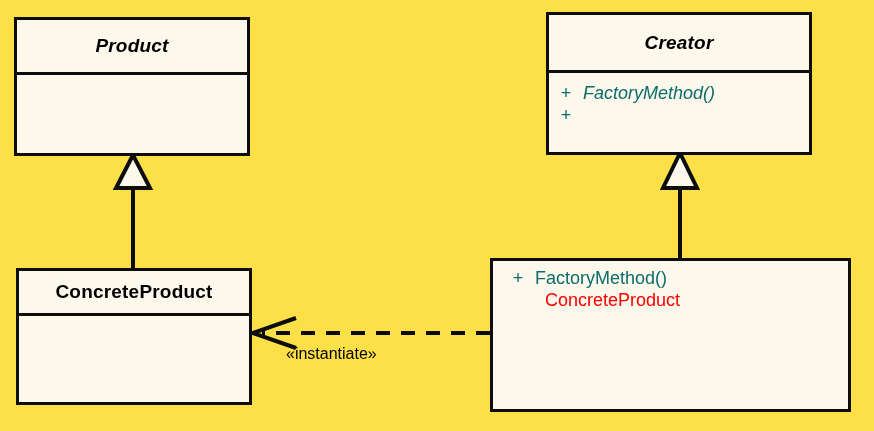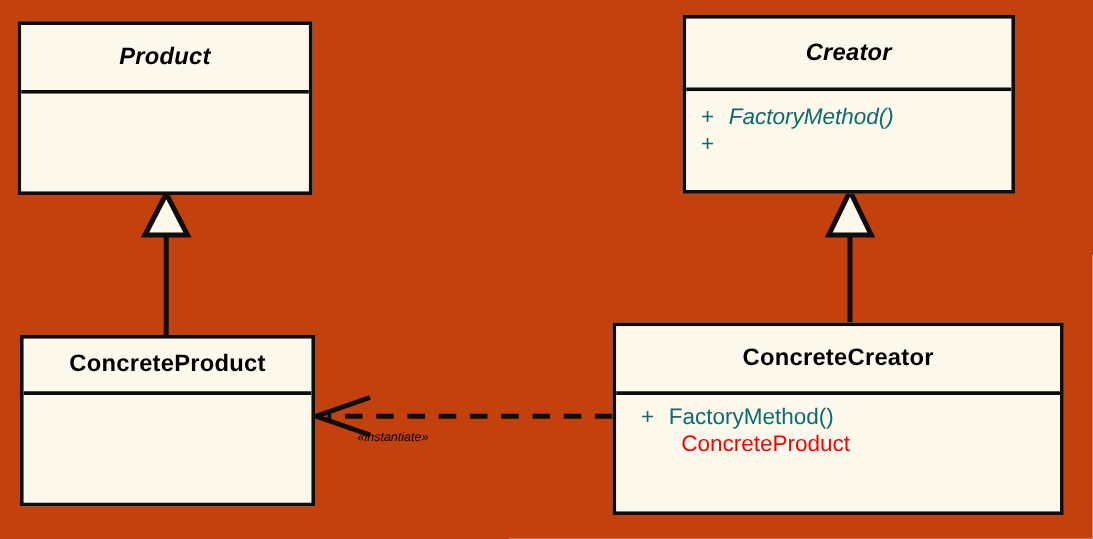--- a/index.html
+++ b/index.html
@@ -10,21 +10,21 @@
   body {
     width: 874px;
     height: 431px;
     font-family: "Liberation Sans", sans-serif;
     overflow: hidden;
   }
   #canvas {
     position: relative;
     width: 874px;
     height: 431px;
-    background: #c2410c;
+    background: #fde047;
   }
 
   
   .uml-class {
     position: absolute;
     box-sizing: border-box;
     background: #fdf8ec;
     border: 3px solid #0d0d0d;
     display: flex;
     flex-direction: column;
@@ -84,22 +84,21 @@
     position: absolute;
     left: 0;
     top: 0;
     width: 874px;
     height: 431px;
     overflow: visible;
     pointer-events: none;
   }
   .stereotype-label {
     position: absolute;
-    font-size: 10px;
-    font-style: italic;
+    font-size: 16px;
     color: #000000;
     white-space: nowrap;
     text-align: right;
   }
 </style>
 </head>
 <body>
 
 <div id="canvas">
 
@@ -144,23 +143,20 @@
   </div>
 
   <div class="uml-class" style="left:16px; top:268px; width:236px; height:137px;">
     <div class="uml-name-compartment" style="height:45px;">
       <span class="uml-name">ConcreteProduct</span>
     </div>
     <div class="uml-members-compartment"></div>
   </div>
 
   <div class="uml-class" style="left:490px; top:258px; width:361px; height:154px;">
-    <div class="uml-name-compartment" style="height:55px;">
-      <span class="uml-name">ConcreteCreator</span>
-    </div>
     <div class="uml-members-compartment" style="padding-top:6px; padding-left:8px;">
       <div class="uml-member">
         <span class="vis">+</span>
         <span class="sig">FactoryMethod()</span>
       </div>
       <div class="uml-note-line" style="padding-left:44px;">ConcreteProduct</div>
     </div>
   </div>
 
   <div class="stereotype-label" style="left:286px; top:345px;">«instantiate»</div>

